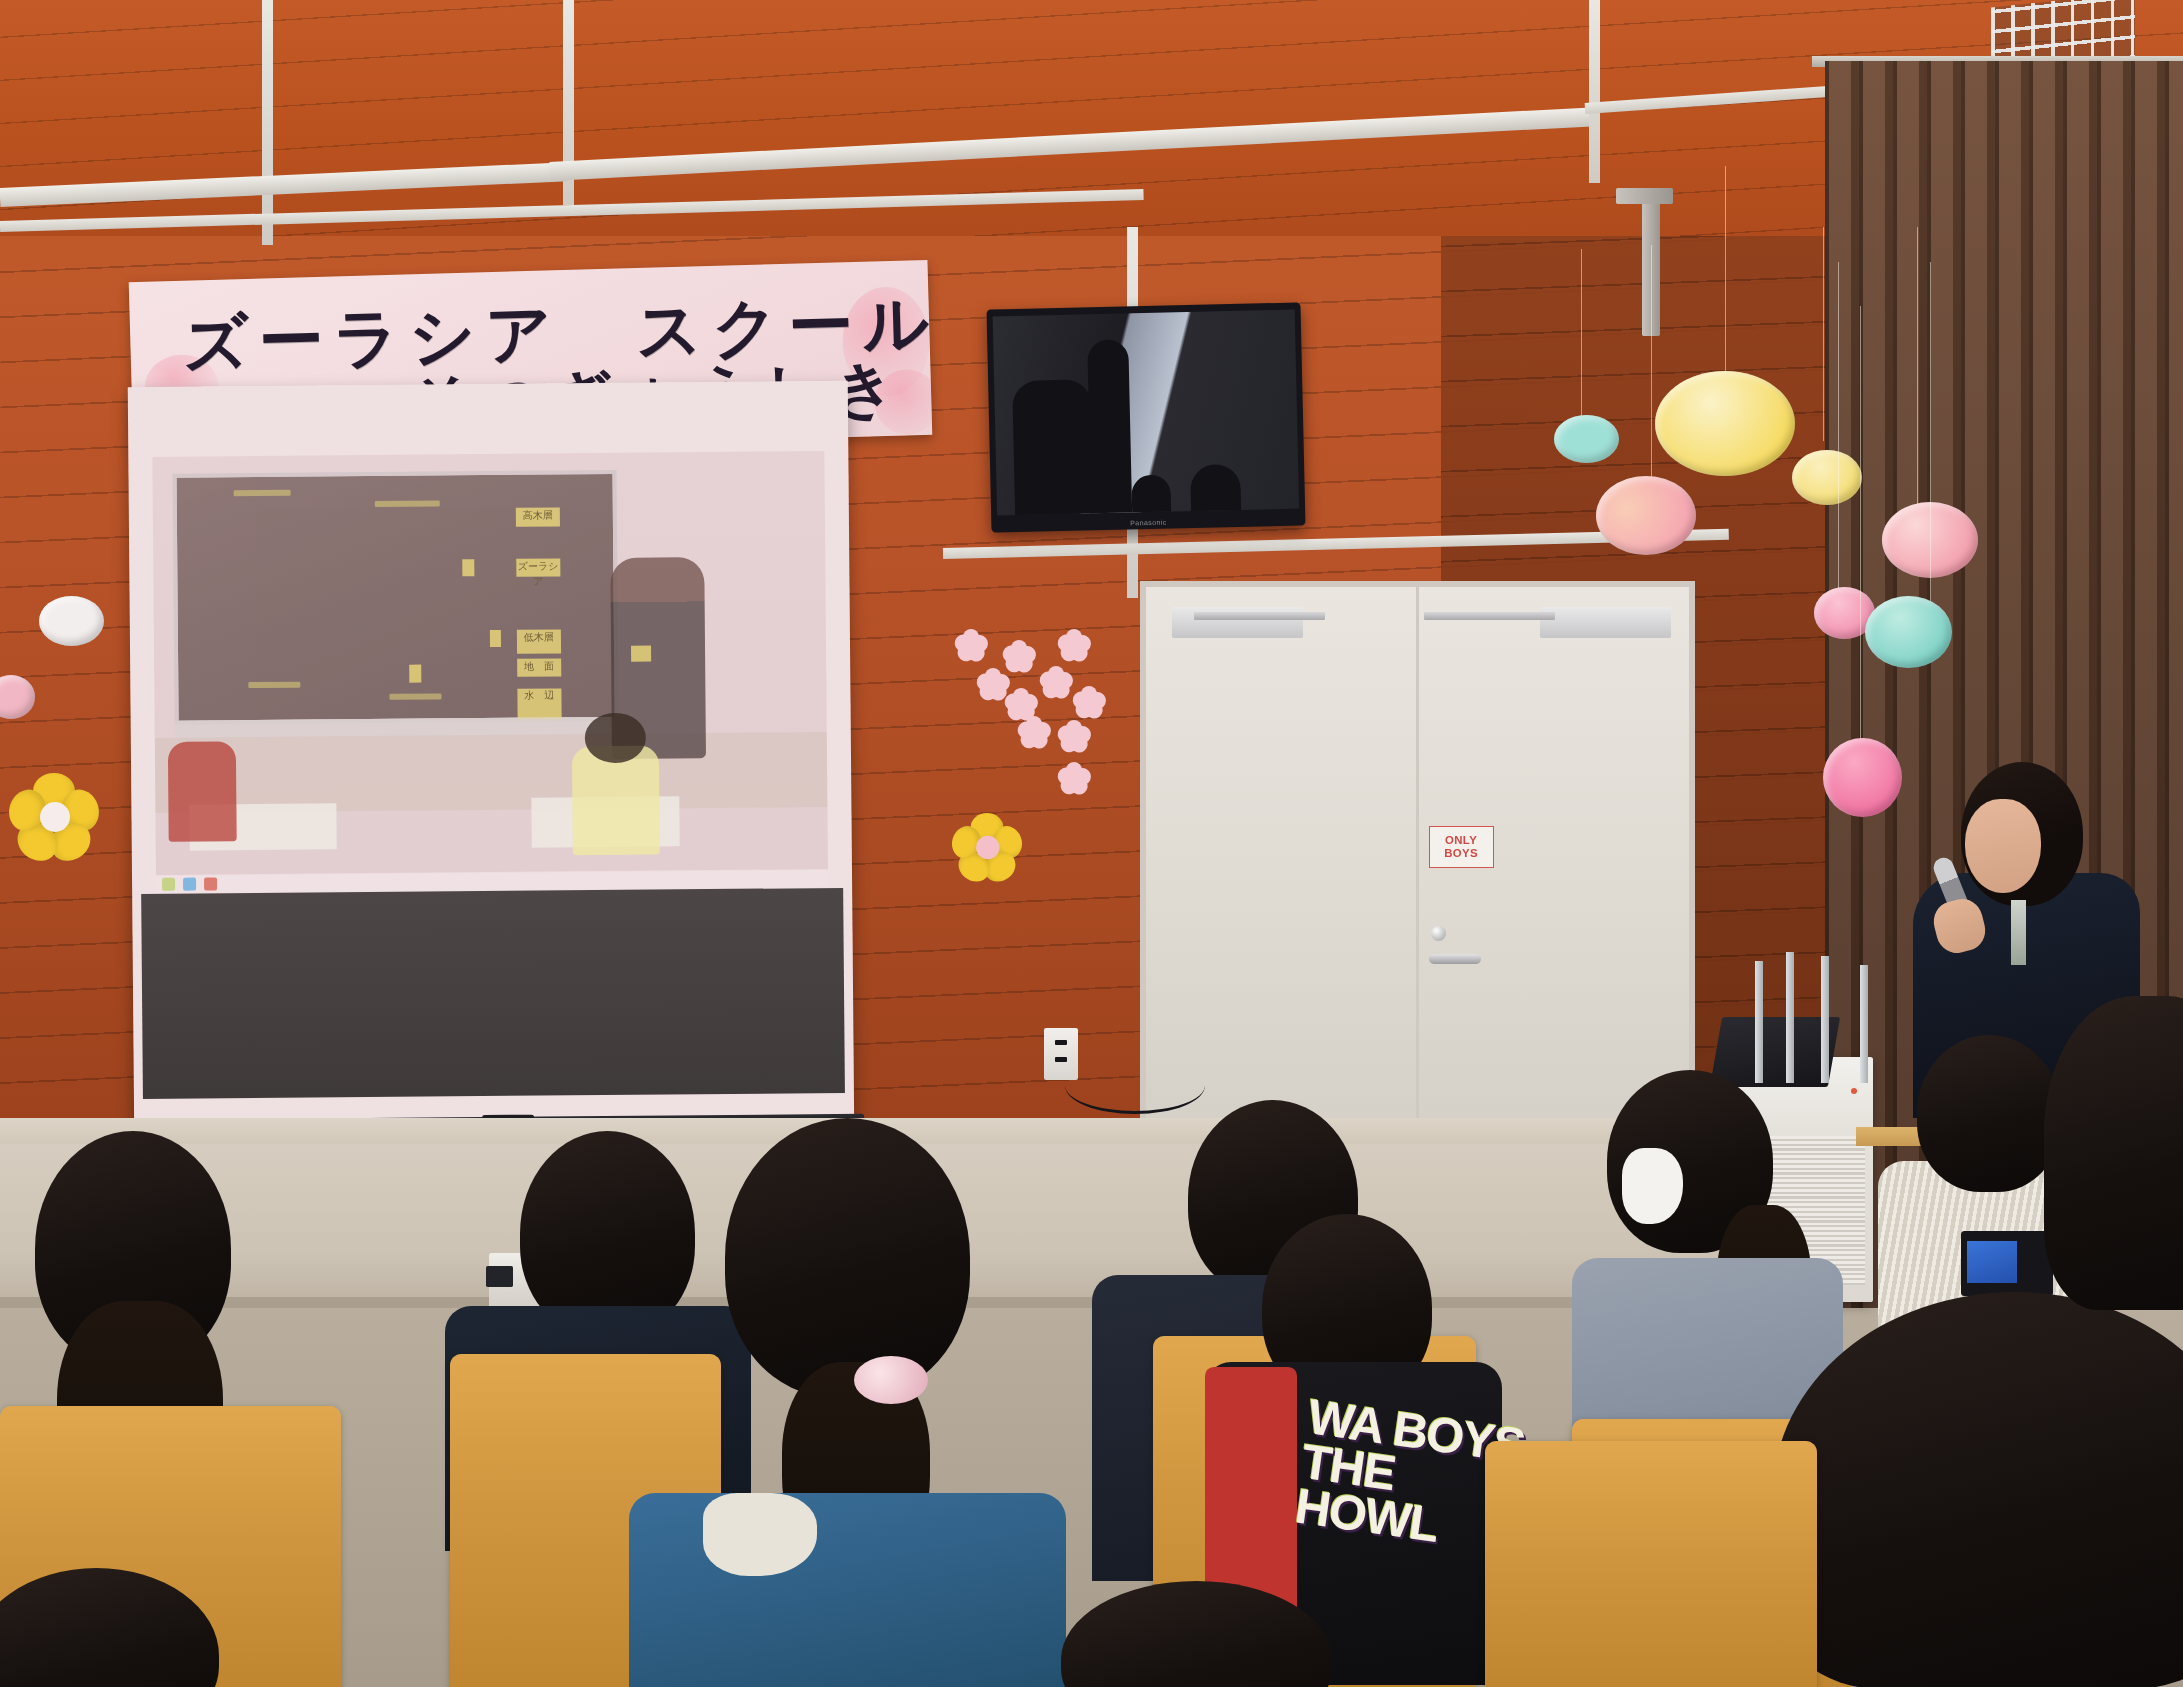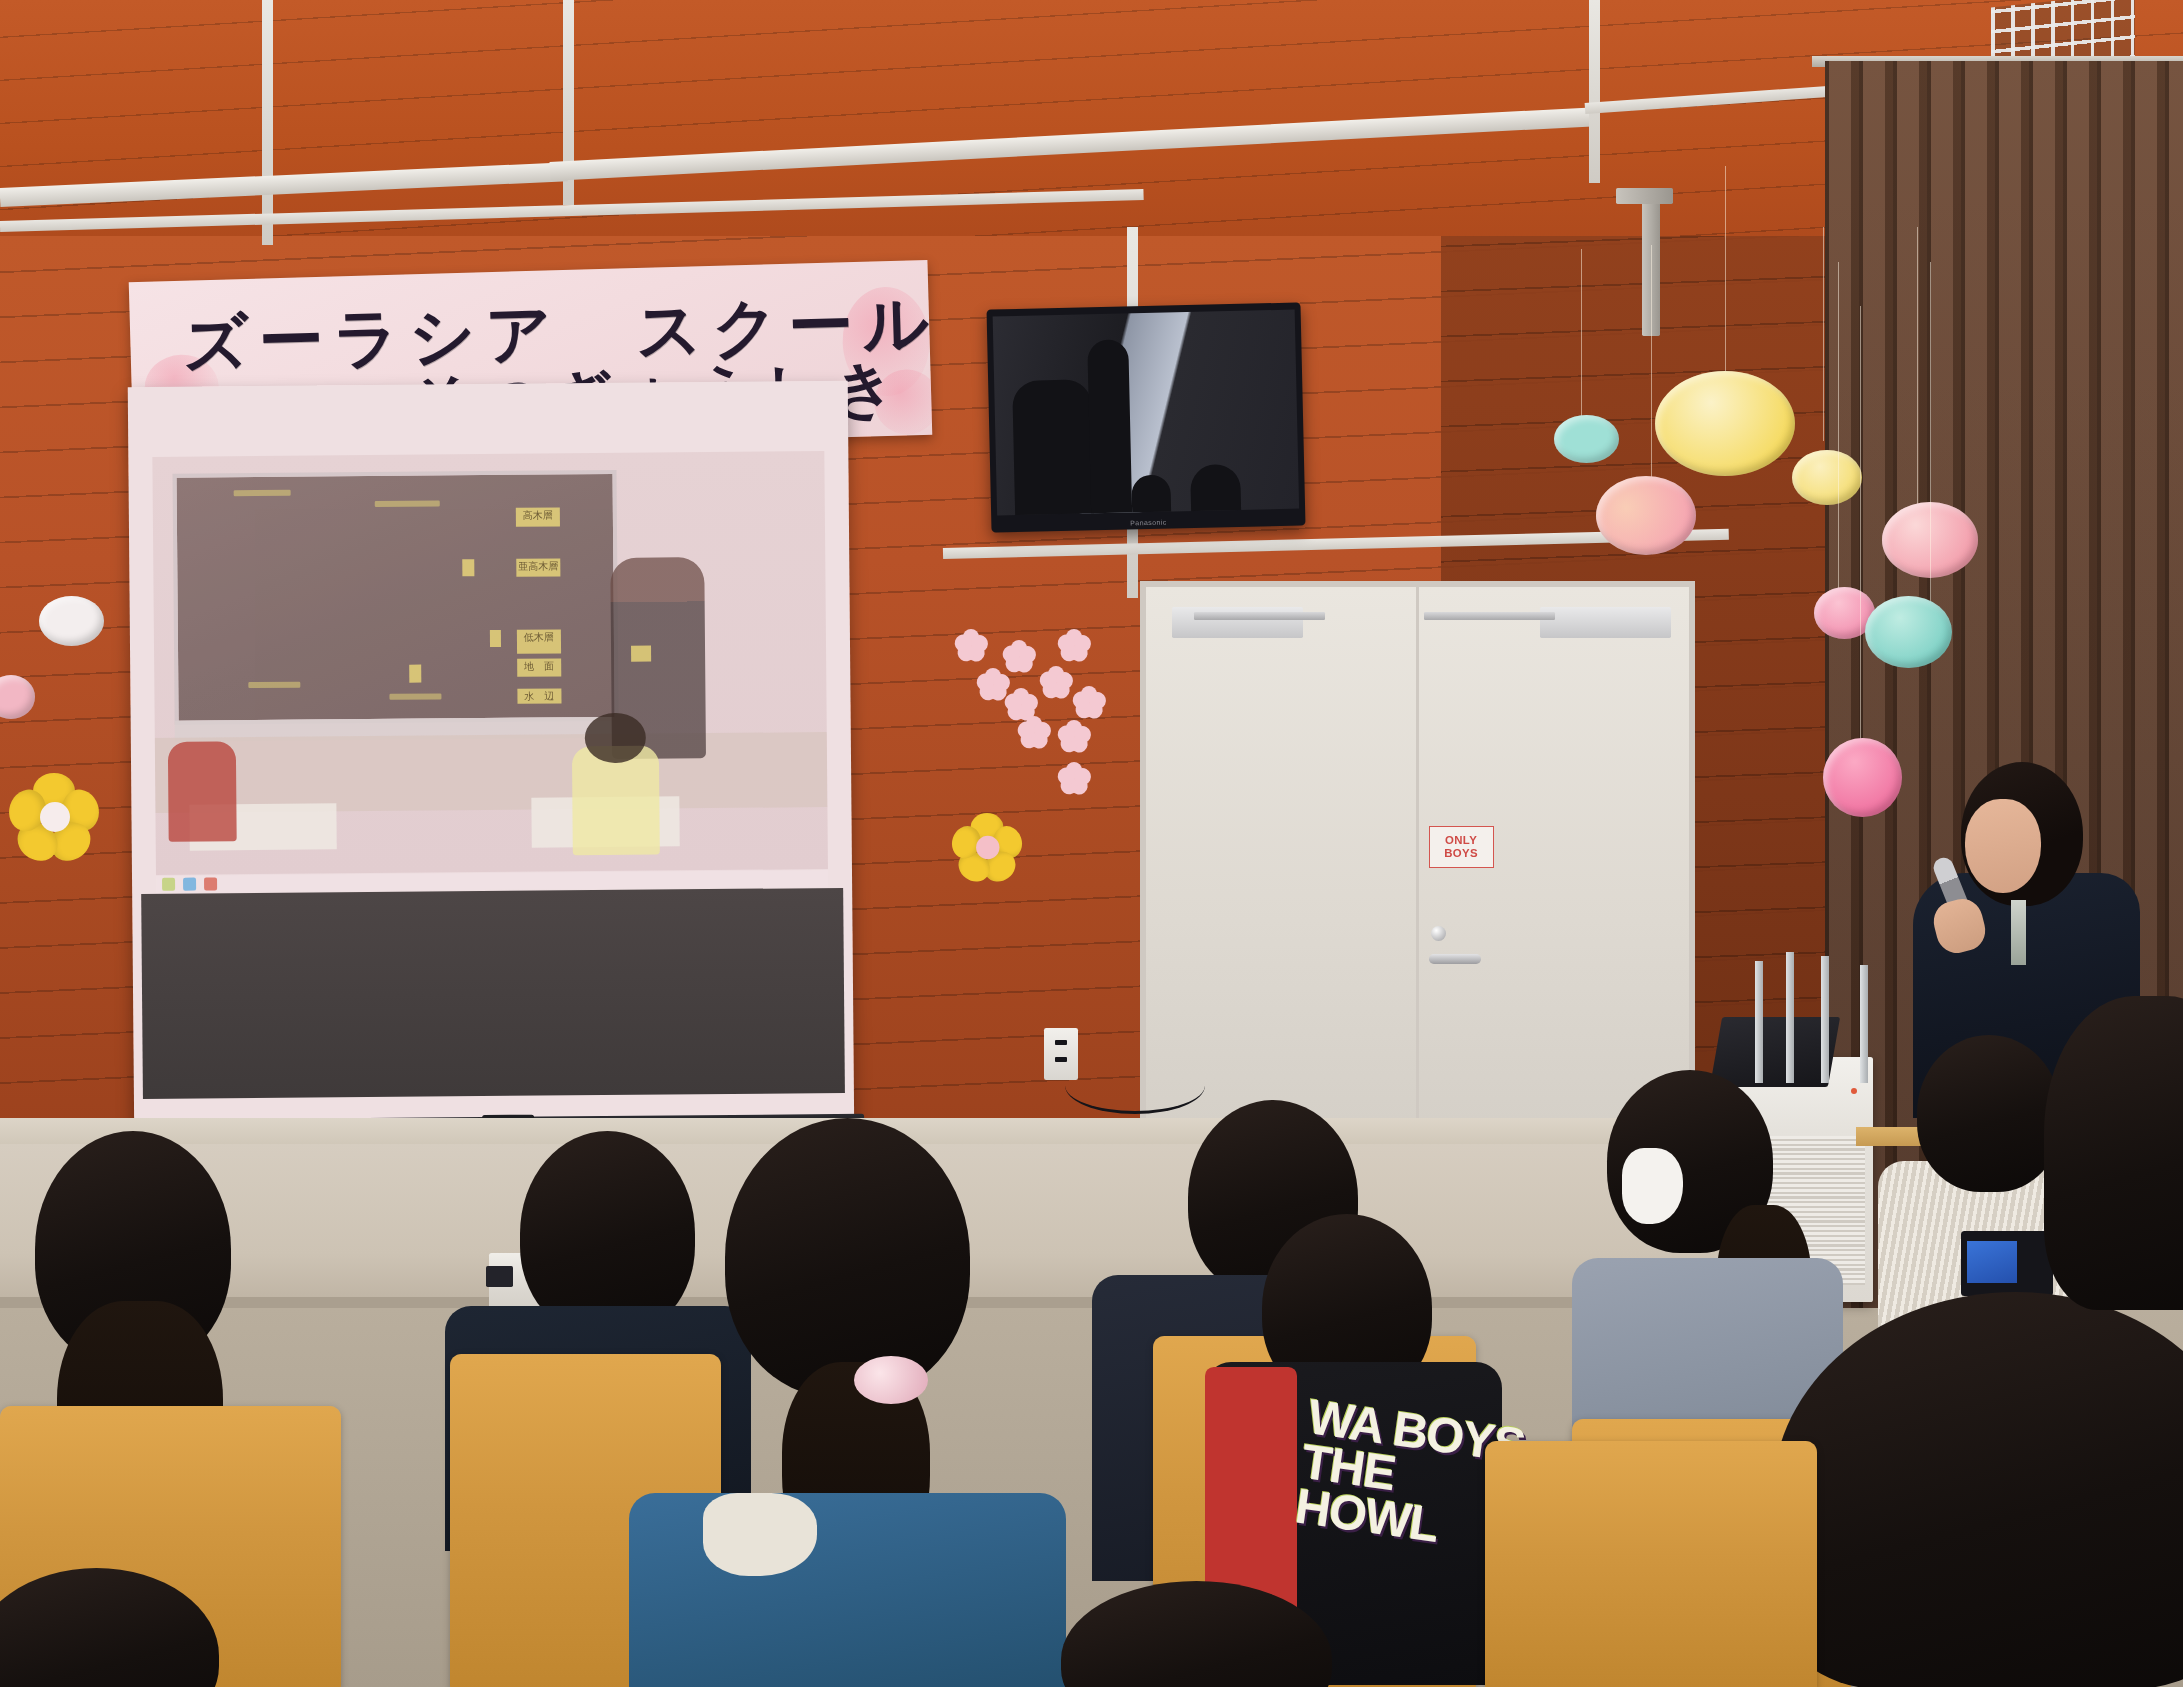--- a/index.html
+++ b/index.html
@@ -399,24 +399,24 @@
 
     <div class="proj-image">
       <div class="pi-board"></div>
 
       <div class="pi-chalk" style="left:12%; top:8%; width:57px;"></div>
       <div class="pi-chalk" style="left:33%; top:11%; width:65px;"></div>
       <div class="pi-chalk" style="left:14%; top:54%; width:52px;"></div>
       <div class="pi-chalk" style="left:35%; top:57%; width:52px;"></div>
 
       <div class="pi-card" style="left:54%; top:13%; width:44px; height:18.3px;">高木層</div>
-      <div class="pi-card" style="left:54%; top:25%; width:44px; height:18.3px;">亜高木層</div>
+      <div class="pi-card" style="left:54%; top:25%; width:44px; height:18.3px;">ズーラシア</div>
       <div class="pi-card" style="left:54%; top:42%; width:44px; height:24px;">低木層</div>
       <div class="pi-card" style="left:54%; top:49%; width:44px; height:17.5px;">地　面</div>
-      <div class="pi-card" style="left:54%; top:56%; width:44px; height:15px;">水　辺</div>
+      <div class="pi-card" style="left:54%; top:56%; width:44px; height:32px;font-family:Liberation Mono, monospace;">水　辺</div>
       <div class="pi-card" style="left:46%; top:25%; width:11.4px; height:17.5px;"></div>
       <div class="pi-card" style="left:50%; top:42%; width:11.4px; height:17.5px;"></div>
       <div class="pi-card" style="left:38%; top:50%; width:11.4px; height:18.3px;"></div>
 
       <div class="pi-tray"></div>
       <div class="pi-wall"></div>
       <div class="pi-teacher"></div>
       <div class="pi-card" style="left:71%; top:46%; width:20px; height:16.6px;"></div>
 
       <div class="pi-desk" style="left:5%; top:83%; width:22%; height:11%;"></div>

